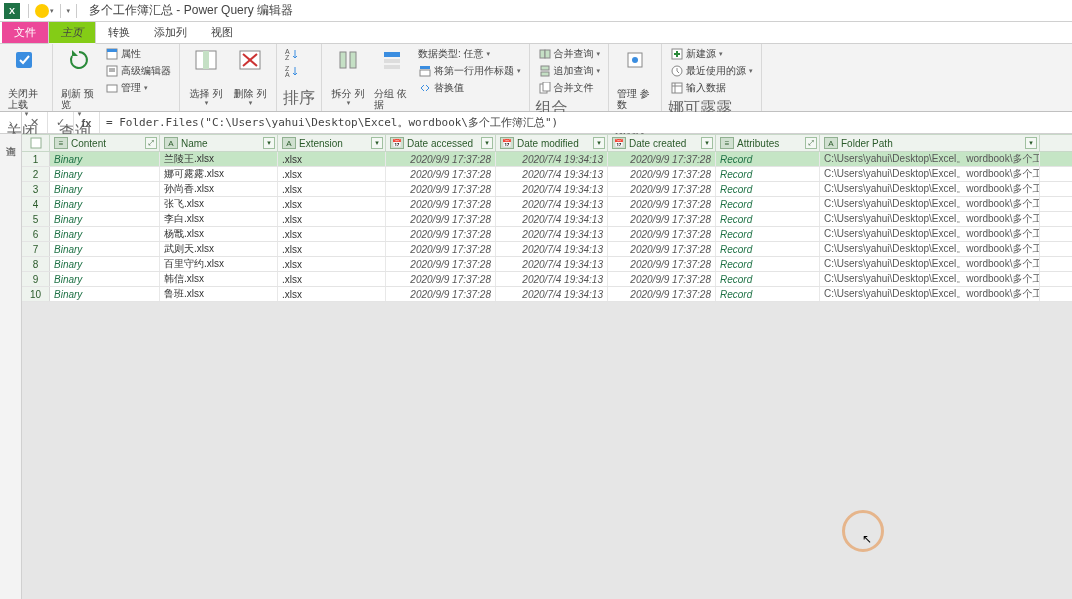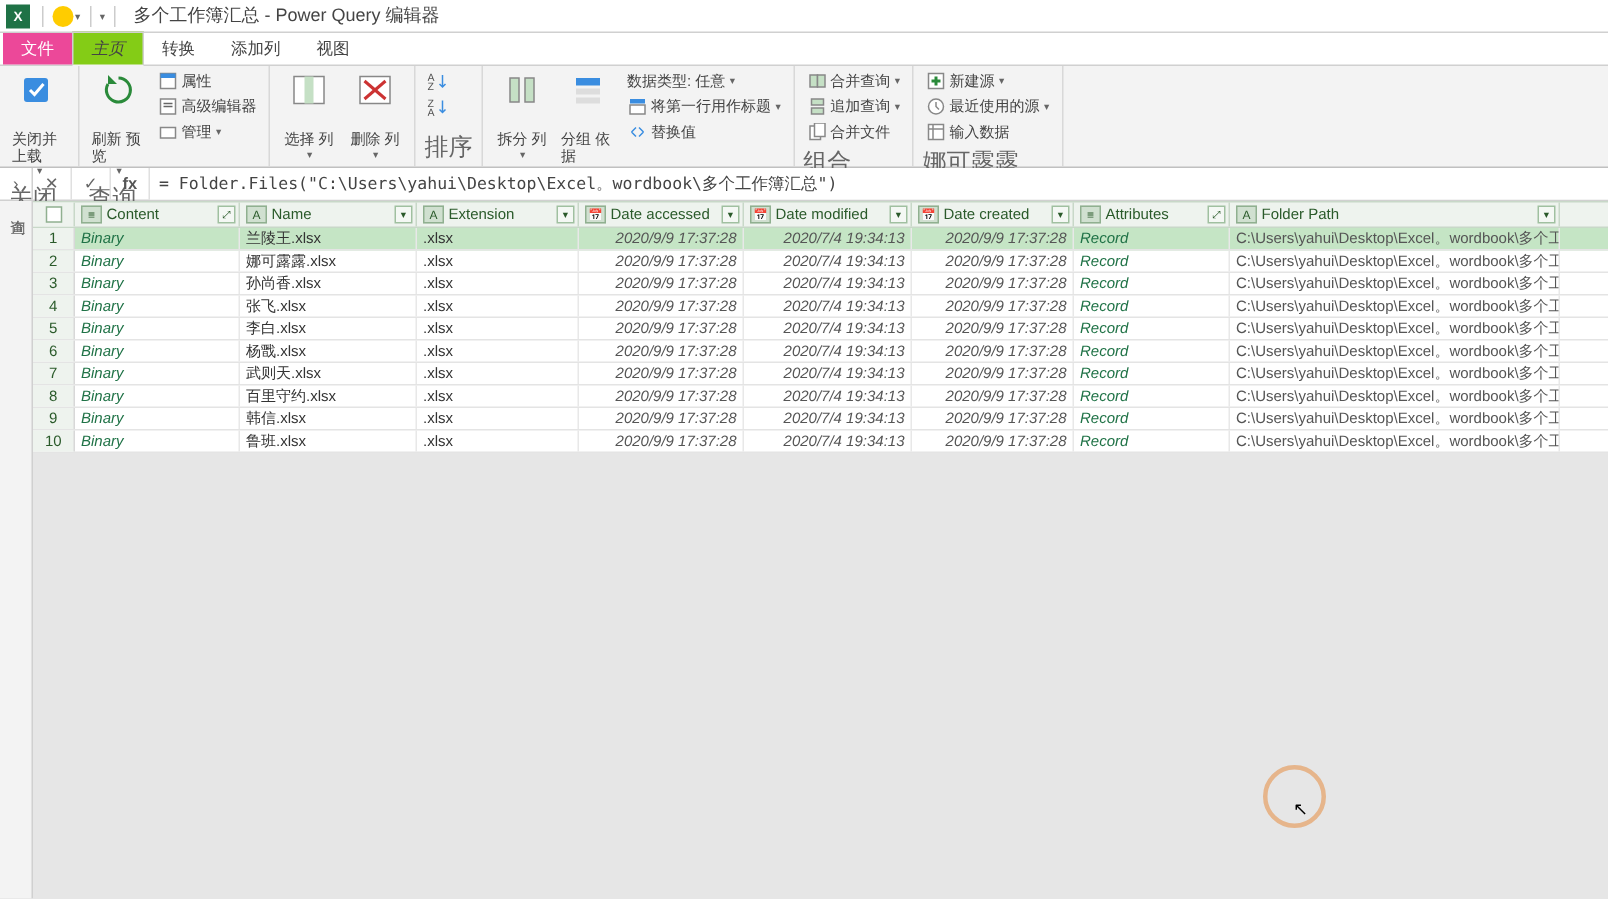--- a/index.html
+++ b/index.html
@@ -298,20 +298,36 @@
                 <rect x="4" y="0" width="7" height="9" fill="#fff" stroke="#888"></rect>
               </svg>
             </span>
             <span>合并文件</span>
           </div>
       </div>
     </div>
     <div class="ribbon-group-label">组合</div>
   </div>
 
+  <div class="ribbon-group">
+    <div class="ribbon-group-content">
+      <div class="ribbon-big-btn">
+        <div class="big-icon">
+            <svg width="20" height="20">
+              <rect x="3" y="3" width="14" height="14" fill="#fff" stroke="#888"></rect>
+              <circle cx="10" cy="10" r="3" fill="#3a8de0"></circle>
+            </svg>
+          </div>
+        <div class="big-label">管理
+参数</div>
+          <span class="chev">▾</span>
+      </div>
+    </div>
+    <div class="ribbon-group-label">参数</div>
+  </div>
 
 
   <div class="ribbon-group">
     <div class="ribbon-group-content">
       <div class="ribbon-small-col">
         <div class="ribbon-small-btn">
             <span class="small-icon">
               <svg width="12" height="12">
                 <rect x="1" y="1" width="10" height="10" fill="#fff" stroke="#888"></rect>
                 <line x1="6" y1="3" x2="6" y2="9" stroke="#2a8a3a" stroke-width="2"></line>

